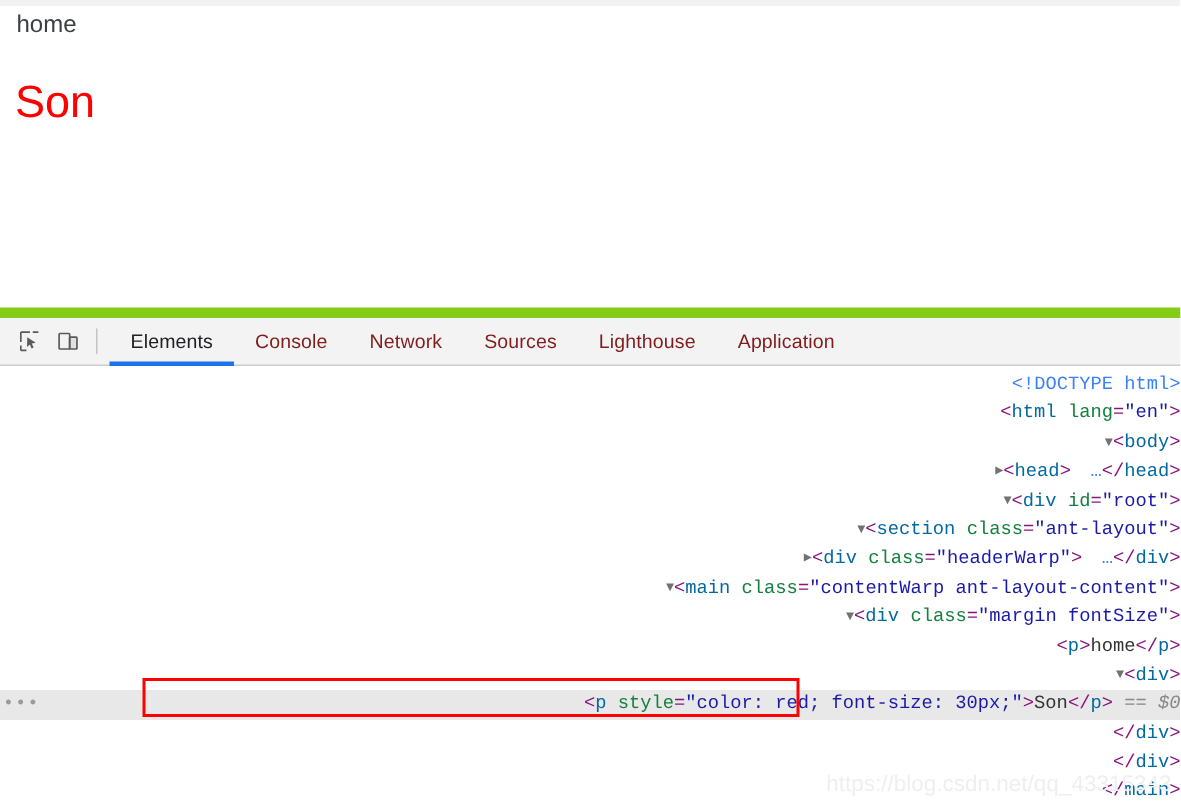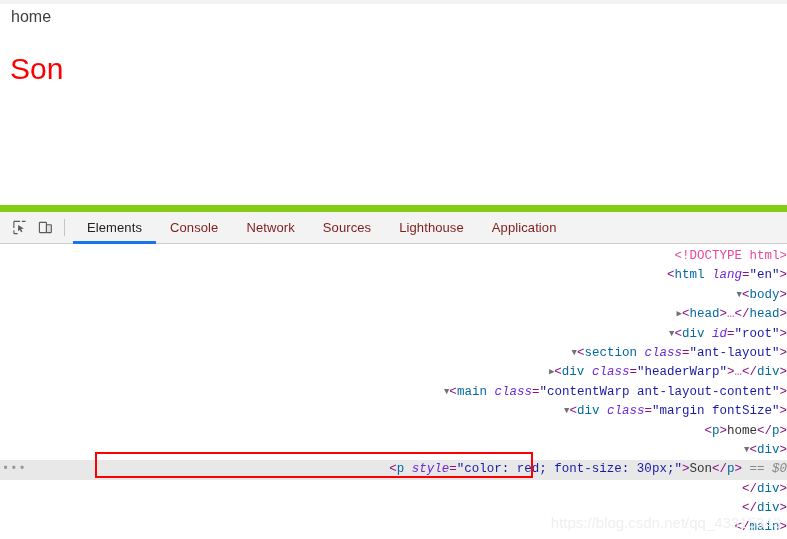--- a/index.html
+++ b/index.html
@@ -147,25 +147,25 @@
   }
   .twisty {
     display: inline-block;
     width: 10px;
     color: #727272;
     font-size: 9px;
     vertical-align: 1px;
   }
   .ind { display: inline-block; }
   .tag      { color: #0369a1; }
-  .attrname { color: #6d28d9; font-style: italic; }
+  .attrname { color: #15803d; }
   .attrval  { color: #1a1aa6; }
   .punct    { color: #881280; }
   .txt      { color: #333333; }
-  .dim      { color: #ec4899; }
+  .dim      { color: #3b82f6; margin-left: 13px; }
   .eqsel    { color: #888888; font-style: italic; }
 
   
   .dots-badge {
     position: absolute;
     left: 2px;
     top: 3px;
     color: #9a9a9a;
     font-size: 12px;
     letter-spacing: 1px;

